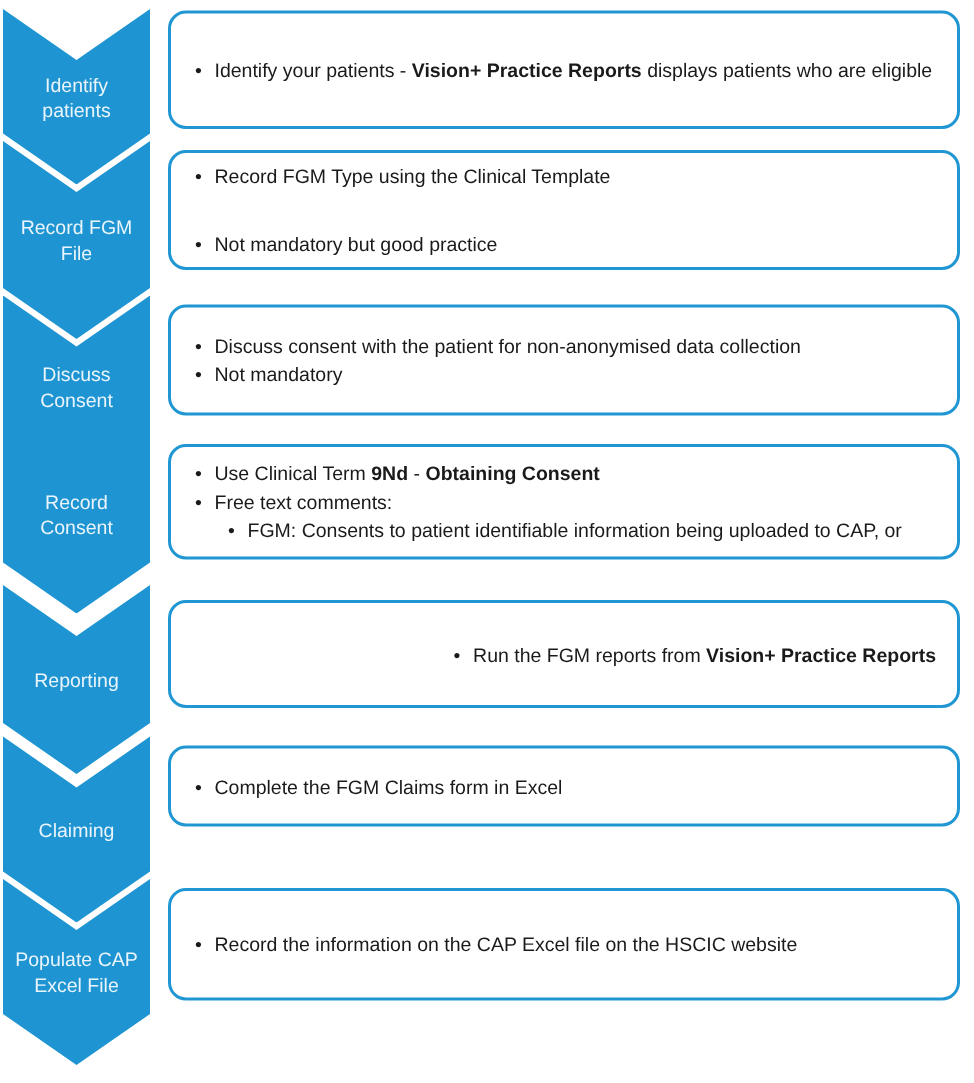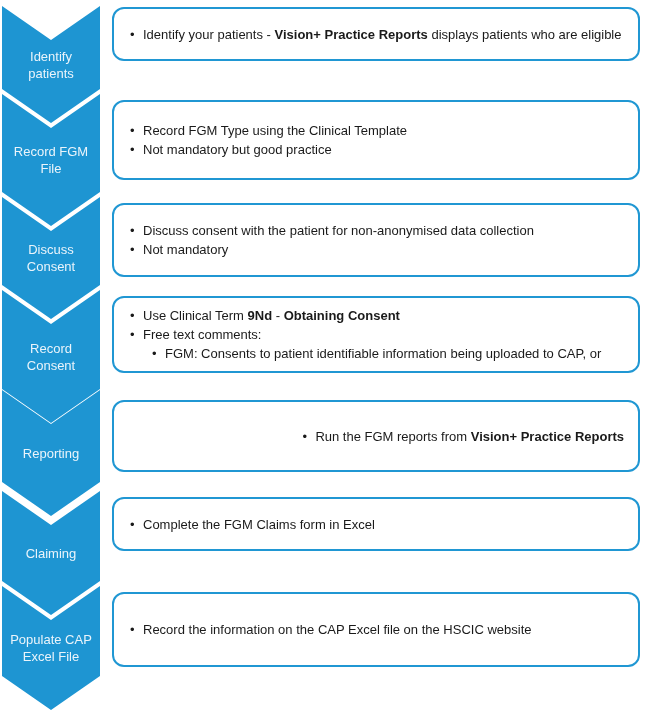--- a/index.html
+++ b/index.html
@@ -28,42 +28,42 @@
     justify-content: center;
     text-align: center;
     padding: 34px 4px;
     color: var(--chevron-label, #eaf4fb);
     font-size: 13px;
     line-height: 17px;
   }
   .chev-1 { top: 6px;   height: 117px; }
   .chev-2 { top: 94px;  height: 132px; }
   .chev-3 { top: 197px; height: 122px; align-items: center; }
-  .chev-4 { top: 290px; height: 133px; }
+  .chev-4 { top: 276px; height: 133px; }
   .chev-5 { top: 390px; height: 126px; }
   .chev-6 { top: 491px; height: 124px; }
   .chev-7 { top: 586px; height: 124px; }
   
   .box {
     position: absolute;
     left: 112px;
     width: 528px;
     border: 2px solid var(--box-border, #2097d3);
     border-radius: 12px;
     background: #ffffff;
     display: flex;
     flex-direction: column;
     justify-content: center;
     padding: 6px 14px 6px 16px;
     color: #1a1a1a;
     font-size: 13px;
     line-height: 19px;
   }
-  .box-1 { top: 7px;   height: 54px; }
-  .box-2 { top: 100px; height: 80px; }
+  .box-1 { top: 7px;   height: 79px; }
+  .box-2 { top: 100px; height: 80px; justify-content: space-between; }
   .box-3 { top: 203px; height: 74px; }
   .box-4 { top: 296px; height: 77px; }
   .box-5 { top: 400px; height: 72px; align-items: flex-end; }
   .box-6 { top: 497px; height: 54px; }
   .box-7 { top: 592px; height: 75px; }
   
   .bullet { position: relative; padding-left: 13px; }
   .bullet::before {
     content: "\2022";
     position: absolute;

